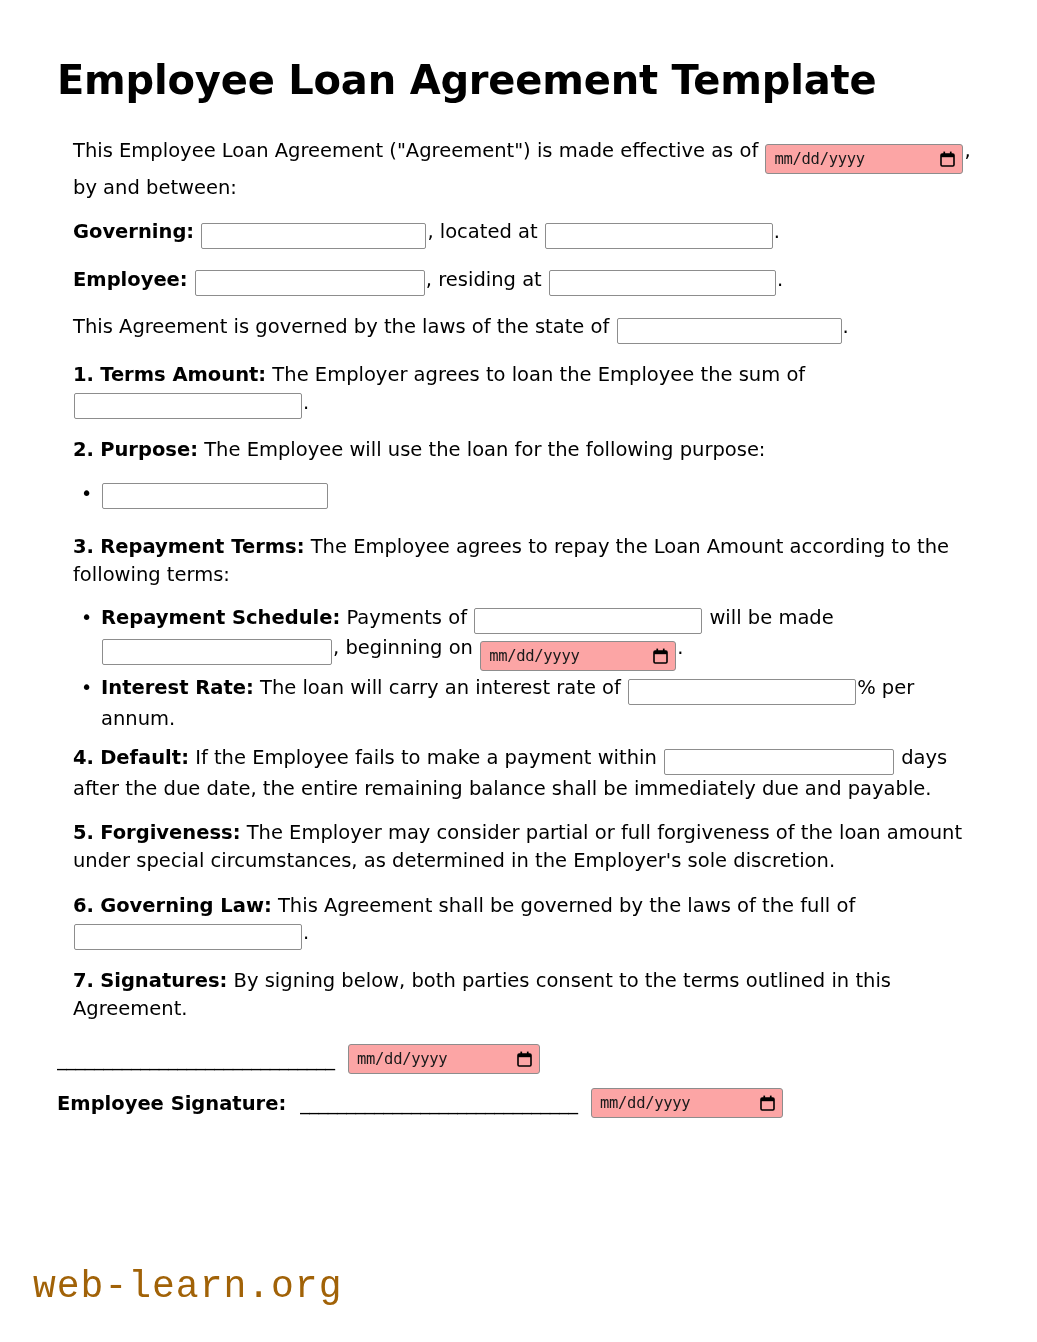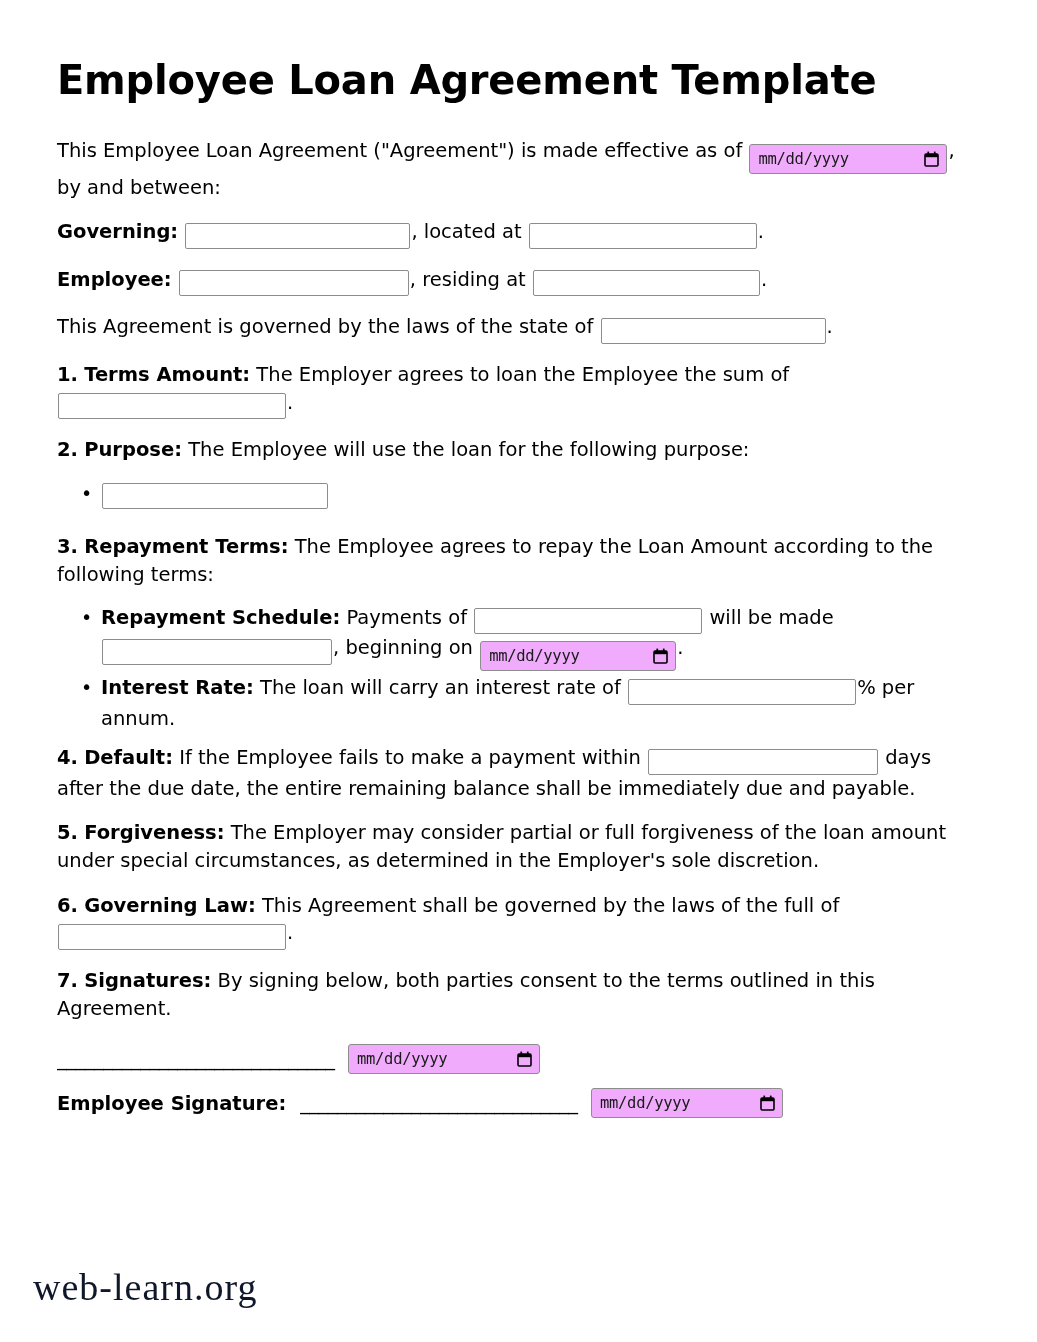--- a/index.html
+++ b/index.html
@@ -34,21 +34,21 @@
     font-size: 40px;
     font-weight: bold;
     letter-spacing: -0.2px;
     margin: 0 0 34px 0;
     line-height: 1.12;
   }
 
   p.para {
     font-size: 19.5px;
     line-height: 1.42;
-    margin: 0 0 17px 0;
+    margin: 0 0 17px 16px;
   }
   p.para.tight { margin-bottom: 15px; }
 
   .lbl-bold { font-weight: bold; }
 
   
   input.txt {
     font-family: "DejaVu Sans", "Liberation Sans", sans-serif;
     font-size: 16px;
     height: 26px;
@@ -62,21 +62,21 @@
     outline: none;
   }
 
   .datefield {
     display: inline-flex;
     align-items: center;
     justify-content: space-between;
     box-sizing: border-box;
     border: 1px solid #8d8d8d;
     border-radius: 3px;
-    background: #f0abfc;
+    background: #fca5a5;
     height: 30px;
     padding: 0 7px 0 8px;
     vertical-align: -7px;
     margin: 0 1px;
     font-family: "DejaVu Sans Mono", "Liberation Mono", monospace;
     font-size: 15.5px;
     letter-spacing: -0.3px;
     color: #1a1a1a;
     white-space: nowrap;
   }
@@ -145,24 +145,24 @@
     font-size: 19.5px;
   }
   .sig-date { flex: 0 0 auto; }
 
   .sig-block { margin-top: 22px; }
 
   .watermark {
     position: absolute;
     left: 33px;
     top: 1265px;
-    font-family: Liberation Serif, serif;
+    font-family: Liberation Mono, monospace;
     font-size: 38px;
     letter-spacing: 1px;
-    color: #0f172a;
+    color: #a16207;
   }
 </style>
 </head>
 <body>
 
 <div class="page">
   <div class="content">
 
     <h1 class="doc-title">Employee Loan Agreement Template</h1>
 

